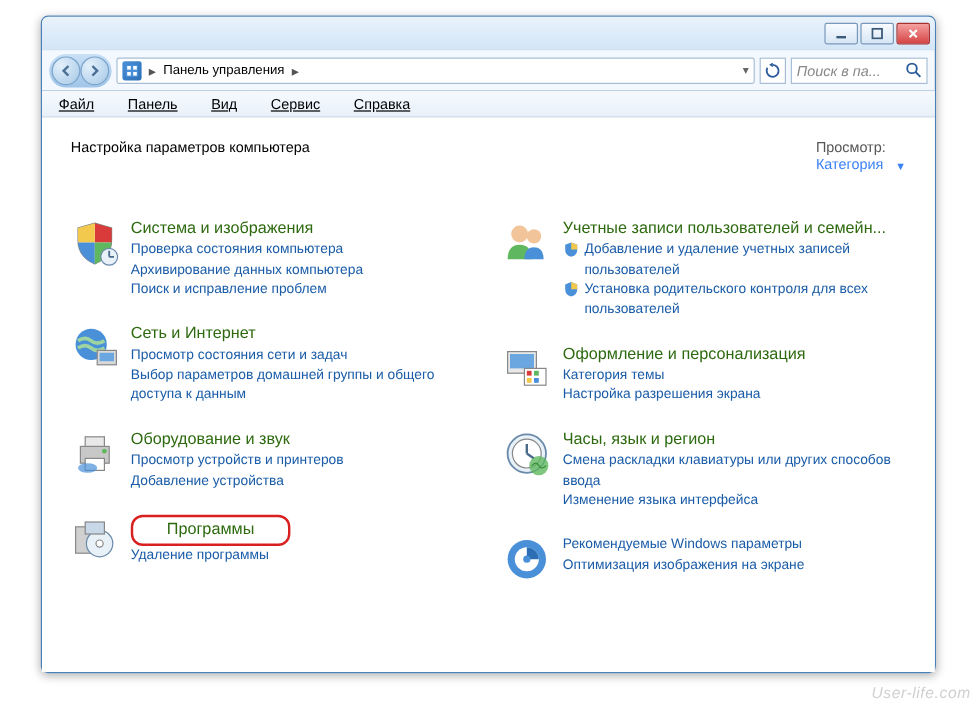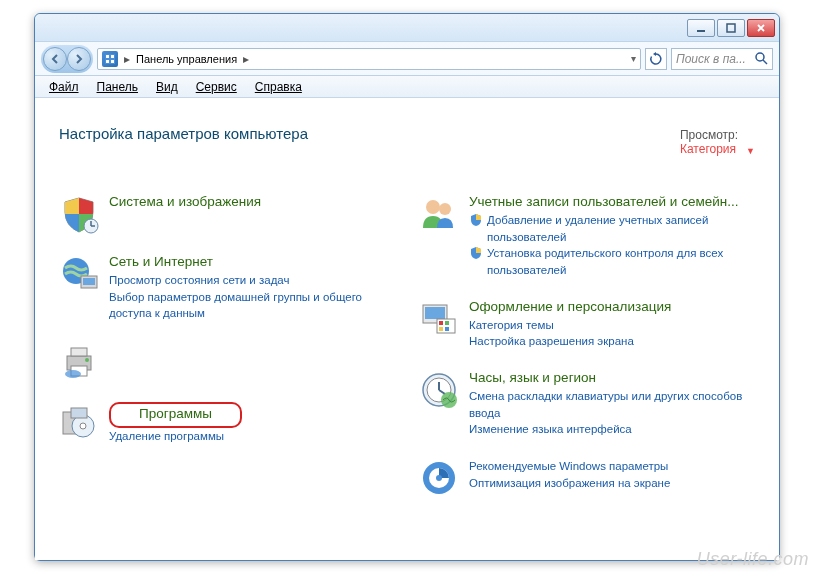--- a/index.html
+++ b/index.html
@@ -96,63 +96,63 @@
 .addr-sep { color: #555; margin: 0 2px; }
 .refresh-btn {
   width: 22px; height: 22px;
   border: 1px solid #a8bed4;
   background: #fff;
   display: flex; align-items: center; justify-content: center;
   color: #2a5a9a;
   cursor: pointer;
 }
 .searchbox {
-  width: 102px; height: 22px;
+  width: 114px; height: 22px;
   border: 1px solid #a8bed4;
   background: #fff;
   display: flex; align-items: center;
   padding: 0 4px;
   color: #888;
   font-style: italic;
 }
 .search-icon { margin-left: auto; color: #2a5a9a; font-style: normal; }
 .menubar {
   height: 22px;
   background: linear-gradient(to bottom, #f6fafe, #e8f0f9);
   border-bottom: 1px solid #c5d6e8;
   display: flex;
   align-items: center;
   padding: 0 6px;
-  gap: 2px;
+  gap: 12px;
 }
 .menu-item {
   padding: 2px 8px;
   color: #000;
   cursor: pointer;
 }
 .menu-item .ul { text-decoration: underline; }
 .content {
   flex: 1;
   background: #fff;
   padding: 18px 24px 10px 24px;
   overflow: auto;
 }
 .content-header {
   display: flex;
   justify-content: space-between;
   align-items: baseline;
   margin-bottom: 18px;
 }
 .content-title {
-  color: #0c4a6e;
-  font-size: 15px;
+  color: #000000;
+  font-size: 12px;
   font-weight: normal;
 }
-.viewby { color: #555; font-size: 12px; margin-top: 12px; }
-.viewby .cat { color: #ef4444; cursor: pointer; align-items: flex-end; }
+.viewby { color: #555; font-size: 12px; }
+.viewby .cat { color: #3b82f6; cursor: pointer; align-items: flex-end; }
 .viewby .cat .arr { font-size: 9px; }
 .columns {
   display: flex;
   gap: 24px;
 }
 .col { flex: 1; }
 .cat {
   display: flex;
   gap: 10px;
   margin-bottom: 20px;
@@ -189,23 +189,23 @@
 .highlight-box {
   border: 2px solid #d92020;
   border-radius: 10px;
   padding: 2px 28px;
   display: inline-block;
   background: rgba(255,255,255,0.5);
 }
 .watermark {
   position: absolute;
   right: 8px;
-  bottom: 18px;
+  bottom: 3px;
   color: #d0d0d0;
-  font-size: 18px;
+  font-size: 13px;
   font-style: italic;
   letter-spacing: 0.5px;
 }
 
 svg { display: block; }
 </style>
 </head>
 <body>
 
 <div class="window">
@@ -307,20 +307,25 @@
                 <path d="M20 4 L34 8 L34 20 L20 20 Z" fill="#d93a3a"></path>
                 <path d="M6 8 L20 4 L20 20 L6 20 Z" fill="#f2c94c"></path>
                 <path d="M6 20 L20 20 L20 38 Q6 32 6 18 Z" fill="#4a90d9"></path>
                 <path d="M20 20 L34 20 L34 18 Q34 32 20 38 Z" fill="#5fb85f"></path>
                 <circle cx="32" cy="32" r="7" fill="#e8f0f8" stroke="#6a8aaa"></circle>
                 <path d="M32 32 L32 27 M32 32 L36 32" stroke="#4a6a8a" stroke-width="1.5"></path>
               </svg>
           </div>
           <div class="cat-body">
             <a class="cat-title">Система и изображения</a>
+            <div class="cat-links">
+              <a class="cat-link">Проверка состояния компьютера</a>
+              <a class="cat-link">Архивирование данных компьютера</a>
+              <a class="cat-link">Поиск и исправление проблем</a>
+            </div>
           </div>
         </div>
 
         <div class="cat">
           <div class="cat-icon">
             <svg width="40" height="40">
                 <circle cx="17" cy="17" r="13" fill="#4a90d9"></circle>
                 <path d="M6 14 Q12 10 17 14 T28 14" stroke="#9fd4a0" stroke-width="3" fill="none"></path>
                 <path d="M6 20 Q12 16 17 20 T28 20" stroke="#9fd4a0" stroke-width="3" fill="none"></path>
                 <rect x="22" y="22" width="16" height="12" fill="#d8d8d8" stroke="#888"></rect>
@@ -338,20 +343,27 @@
 
         <div class="cat">
           <div class="cat-icon">
             <svg width="40" height="40">
                 <rect x="8" y="14" width="24" height="14" fill="#c8c8c8" stroke="#888"></rect>
                 <rect x="12" y="6" width="16" height="8" fill="#e8e8e8" stroke="#888"></rect>
                 <rect x="12" y="24" width="16" height="10" fill="#fff" stroke="#888"></rect>
                 <circle cx="28" cy="18" r="2" fill="#5fb85f"></circle>
                 <ellipse cx="14" cy="32" rx="8" ry="4" fill="#4a90d9" opacity="0.7"></ellipse>
               </svg>
+          </div>
+          <div class="cat-body">
+            <a class="cat-title">Оборудование и звук</a>
+            <div class="cat-links">
+              <a class="cat-link">Просмотр устройств и принтеров</a>
+              <a class="cat-link">Добавление устройства</a>
+            </div>
           </div>
         </div>
 
         <div class="cat">
           <div class="cat-icon">
             <svg width="40" height="40">
                 <rect x="4" y="10" width="22" height="22" fill="#d0d0d0" stroke="#888"></rect>
                 <circle cx="24" cy="24" r="11" fill="#e8f0f8" stroke="#6a8aaa"></circle>
                 <circle cx="24" cy="24" r="3" fill="#fff" stroke="#888"></circle>
                 <rect x="12" y="6" width="16" height="10" fill="#c8d8e8" stroke="#888"></rect>

